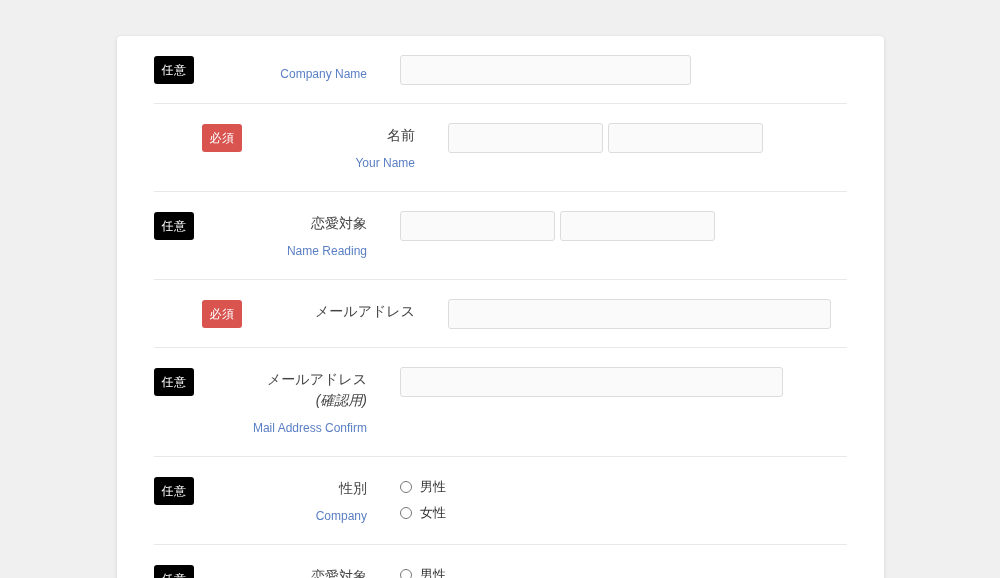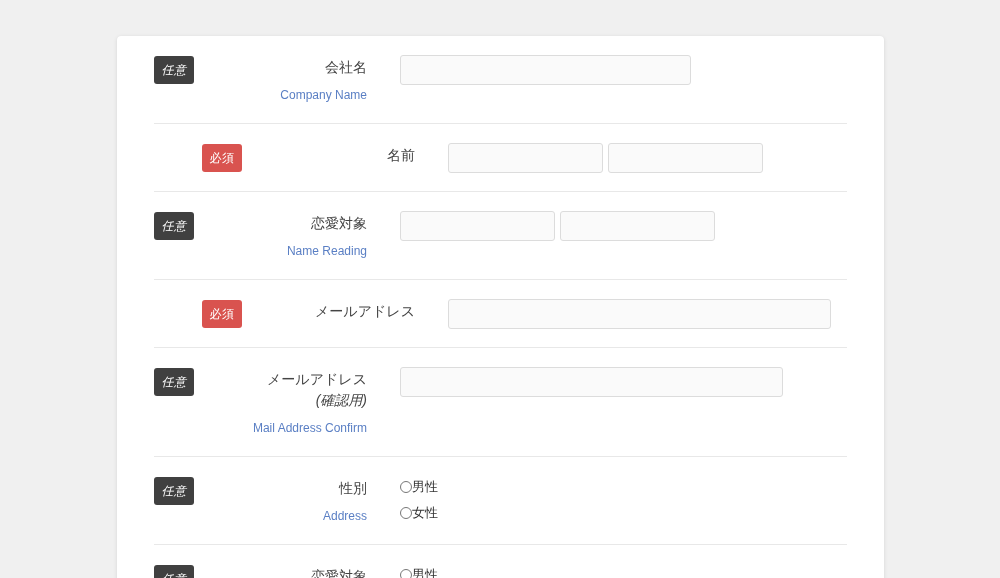--- a/index.html
+++ b/index.html
@@ -54,21 +54,21 @@
     display: block;
     width: 40px;
     height: 28px;
     line-height: 28px;
     text-align: center;
     border-radius: 3px;
     color: #ffffff;
     font-size: 12px;
     letter-spacing: 0.5px;
   }
-  .badge-optional { background: #404040; font-style: italic; }
+  .badge-optional { background: #000000; }
   .badge-required { background: #d9534f; margin-left: 48px; }
 
   
   .label-cell {
     flex: 0 0 206px;
     text-align: right;
     padding-right: 33px;
     padding-top: 3px;
   }
   .label-ja {
@@ -123,21 +123,21 @@
   
   .radio-group {
     display: flex;
     flex-direction: column;
     gap: 10px;
     padding-top: 3px;
   }
   .radio-item {
     display: flex;
     align-items: center;
-    gap: 0;
+    gap: 8px;
   }
   .radio-dot {
     width: 12px;
     height: 12px;
     border: 1px solid #777777;
     border-radius: 50%;
     background: #ffffff;
     flex: 0 0 12px;
   }
   .radio-label {
@@ -150,34 +150,34 @@
 <body>
 
 <div class="page">
   <div class="form-card">
 
     <div class="form-row">
       <div class="badge-cell">
         <span class="badge badge-optional">任意</span>
       </div>
       <div class="label-cell">
-        <span class="label-ja">会社名</span>
         <span class="label-en">Company Name</span>
       </div>
       <div class="field-cell">
         <input class="txt txt-wide" type="text" value="" style="">
       </div>
     </div>
 
     <div class="form-row">
       <div class="badge-cell">
         <span class="badge badge-required">必須</span>
       </div>
       <div class="label-cell">
         <span class="label-ja">名前</span>
+        <span class="label-en">Your Name</span>
       </div>
       <div class="field-cell">
         <input class="txt txt-half" type="text" value="" style="">
         <input class="txt txt-half" type="text" value="" style="">
       </div>
     </div>
 
     <div class="form-row">
       <div class="badge-cell">
         <span class="badge badge-optional">任意</span>
@@ -217,21 +217,21 @@
         <input class="txt txt-email" type="text" value="" style="">
       </div>
     </div>
 
     <div class="form-row">
       <div class="badge-cell">
         <span class="badge badge-optional">任意</span>
       </div>
       <div class="label-cell">
         <span class="label-ja">性別</span>
-        <span class="label-en">Address</span>
+        <span class="label-en">Company</span>
       </div>
       <div class="field-cell">
         <div class="radio-group">
           <label class="radio-item">
             <span class="radio-dot"></span>
             <span class="radio-label">男性</span>
           </label>
           <label class="radio-item">
             <span class="radio-dot"></span>
             <span class="radio-label">女性</span>

